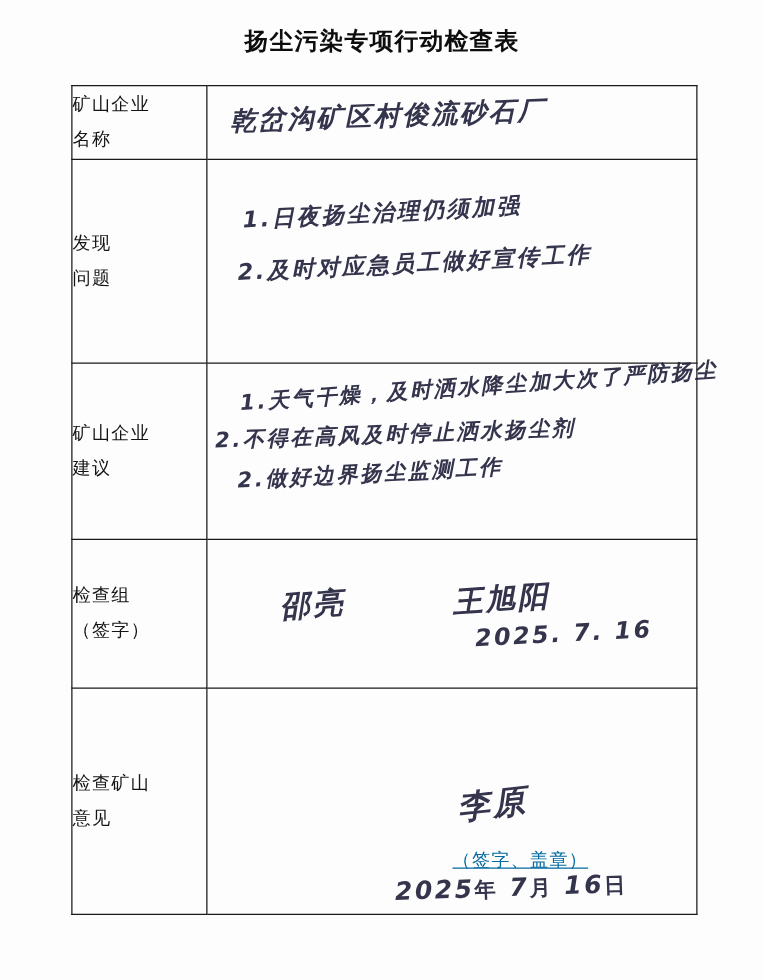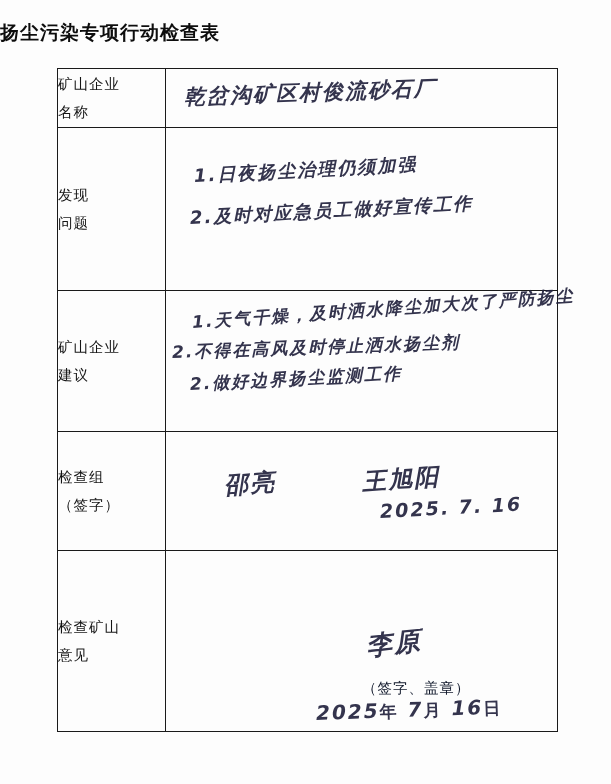--- a/index.html
+++ b/index.html
@@ -19,21 +19,21 @@
     position: relative;
     width: 611px;
     height: 784px;
     background: #fdfdfd;
   }
   .doc-title {
     position: absolute;
     top: 20px;
     left: 0;
     width: 611px;
-    text-align: left;
+    text-align: center;
     font-size: 19px;
     font-weight: bold;
     letter-spacing: 1px;
     color: #0d0d0d;
     font-family: "Liberation Serif", "DejaVu Serif", serif;
   }
   table.form {
     position: absolute;
     top: 68px;
     left: 57px;
@@ -141,24 +141,25 @@
     top: 78px;
     font-size: 26px;
     transform: rotate(-6deg);
   }
   .seal-note {
     position: absolute;
     left: 196px;
     top: 128px;
     font-size: 14.5px;
     font-family: "Liberation Serif", "DejaVu Serif", serif;
-    color: #0f172a;
+    color: #0369a1;
     letter-spacing: 1px;
     font-style: normal;
     font-weight: normal;
+    text-decoration: underline;
   }
   .hw-date2 {
     left: 150px;
     top: 150px;
     font-size: 20px;
     transform: rotate(-2deg);
   }
   .hw-date2 .unit {
     font-family: "Liberation Serif", "DejaVu Serif", serif;
     font-style: normal;

